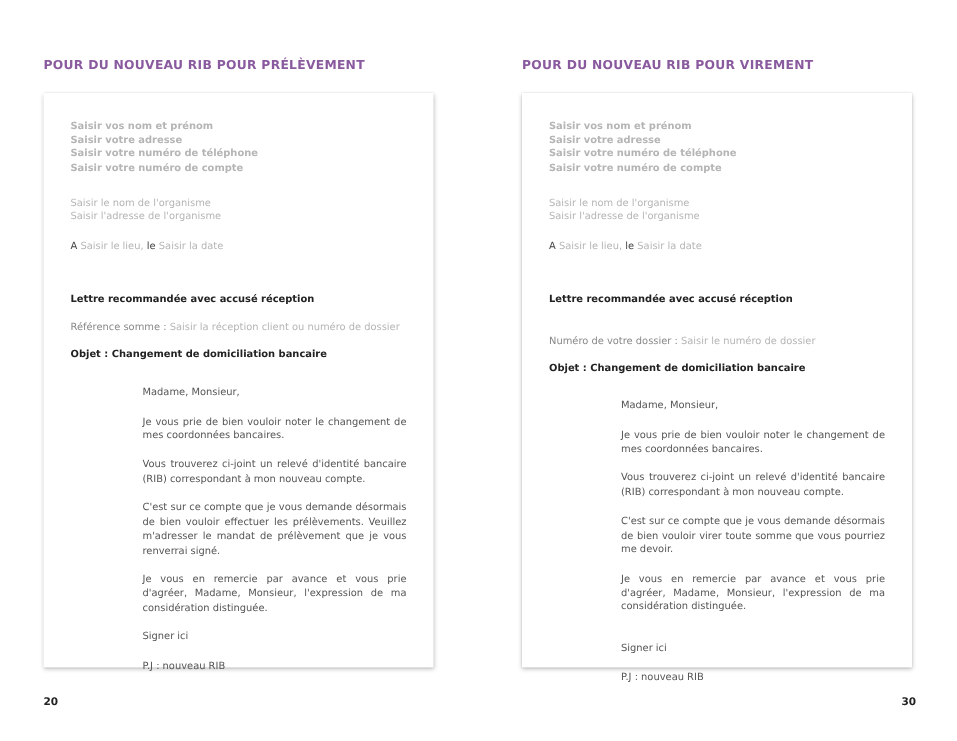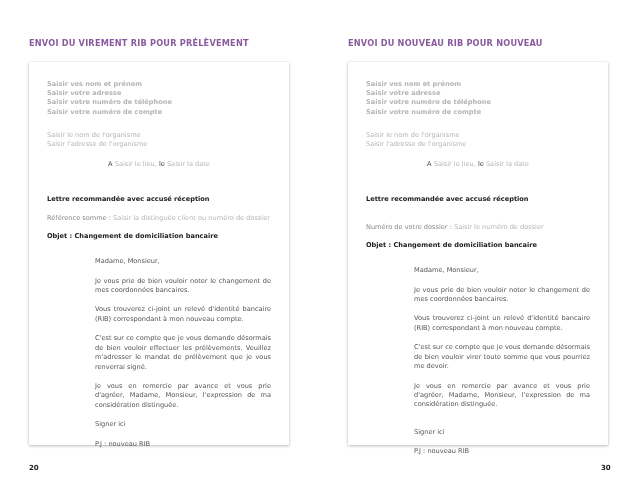--- a/index.html
+++ b/index.html
@@ -20,35 +20,35 @@
     position: absolute; top: 62px; width: 260px; height: 383px; background: #fff;
     box-shadow: 0 1px 3px rgba(0,0,0,0.25), 0 0 1px rgba(0,0,0,0.12);
   }
   .page.left .card { left: 29px; }
   .page.right .card { left: 29px; }
   .content { position: absolute; left: 18px; right: 18px; top: 18px; font-size: 6.6px; line-height: 9.4px; }
   .ph { color: #b5b5b5; }
   .sender div { color: #b5b5b5; line-height: 9.2px; font-weight: bold; }
   .recipient { margin-top: 14px; }
   .recipient div { color: #b5b5b5; }
-  .date { text-align: center; margin-top: 10px; color: #555; }
+  .date { text-align: left; margin-top: 10px; color: #555; }
   .date .kw { color: #444; }
   .bold { font-weight: bold; color: #222; }
   .block { margin-top: 26px; }
   .ref { margin-top: 10px; color: #888; }
   .para { margin-top: 10px; text-align: justify; color: #555; margin-left: 48px; }
   .pagenum { position: absolute; top: 464px; font-size: 7px; font-weight: bold; color: #222; }
   .page.left .pagenum { left: 29px; }
   .page.right .pagenum { left: 282px; }
 </style>
 </head>
 <body>
 
 <div class="page left">
-  <div class="heading">ENVOI DU VIREMENT RIB POUR PRÉLÈVEMENT</div>
+  <div class="heading">POUR DU NOUVEAU RIB POUR PRÉLÈVEMENT</div>
   <div class="card">
     <div class="content">
       <div class="sender">
         <div>Saisir vos nom et prénom</div>
         <div>Saisir votre adresse</div>
         <div>Saisir votre numéro de téléphone</div>
         <div>Saisir votre numéro de compte</div>
       </div>
       <div class="recipient">
         <div>Saisir le nom de l'organisme</div>
@@ -56,37 +56,37 @@
       </div>
       <div class="date">
         <span class="kw">A</span>
         <span class="ph">Saisir le lieu,</span>
         <span class="kw">le</span>
         <span class="ph">Saisir la date</span>
       </div>
       <div class="bold block">Lettre recommandée avec accusé réception</div>
       <div class="ref">
         <span>Référence somme :</span>
-        <span class="ph">Saisir la distinguée client ou numéro de dossier</span>
+        <span class="ph">Saisir la réception client ou numéro de dossier</span>
       </div>
       <div class="bold" style="margin-top:8px">Objet : Changement de domiciliation bancaire</div>
       <div class="para" style="margin-top:16px">Madame, Monsieur,</div>
       <div class="para">Je vous prie de bien vouloir noter le changement de mes coordonnées bancaires.</div>
       <div class="para">Vous trouverez ci-joint un relevé d'identité bancaire (RIB) correspondant à mon nouveau compte.</div>
       <div class="para">C'est sur ce compte que je vous demande désormais de bien vouloir effectuer les prélèvements. Veuillez m'adresser le mandat de prélèvement que je vous renverrai signé.</div>
       <div class="para">Je vous en remercie par avance et vous prie d'agréer, Madame, Monsieur, l'expression de ma considération distinguée.</div>
       <div class="para ph">Signer ici</div>
       <div class="para">P.J : nouveau RIB</div>
     </div>
   </div>
   <div class="pagenum">20</div>
 </div>
 
 <div class="page right">
-  <div class="heading">ENVOI DU NOUVEAU RIB POUR NOUVEAU</div>
+  <div class="heading">POUR DU NOUVEAU RIB POUR VIREMENT</div>
   <div class="card">
     <div class="content">
       <div class="sender">
         <div>Saisir vos nom et prénom</div>
         <div>Saisir votre adresse</div>
         <div>Saisir votre numéro de téléphone</div>
         <div>Saisir votre numéro de compte</div>
       </div>
       <div class="recipient">
         <div>Saisir le nom de l'organisme</div>

